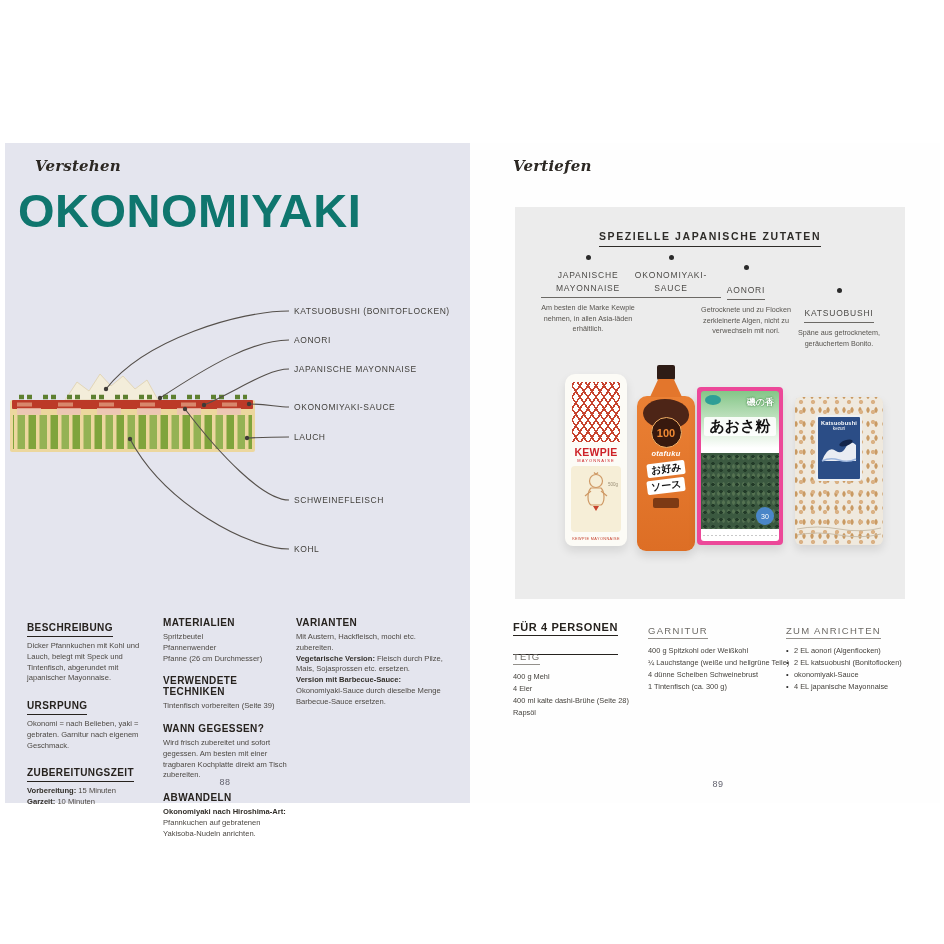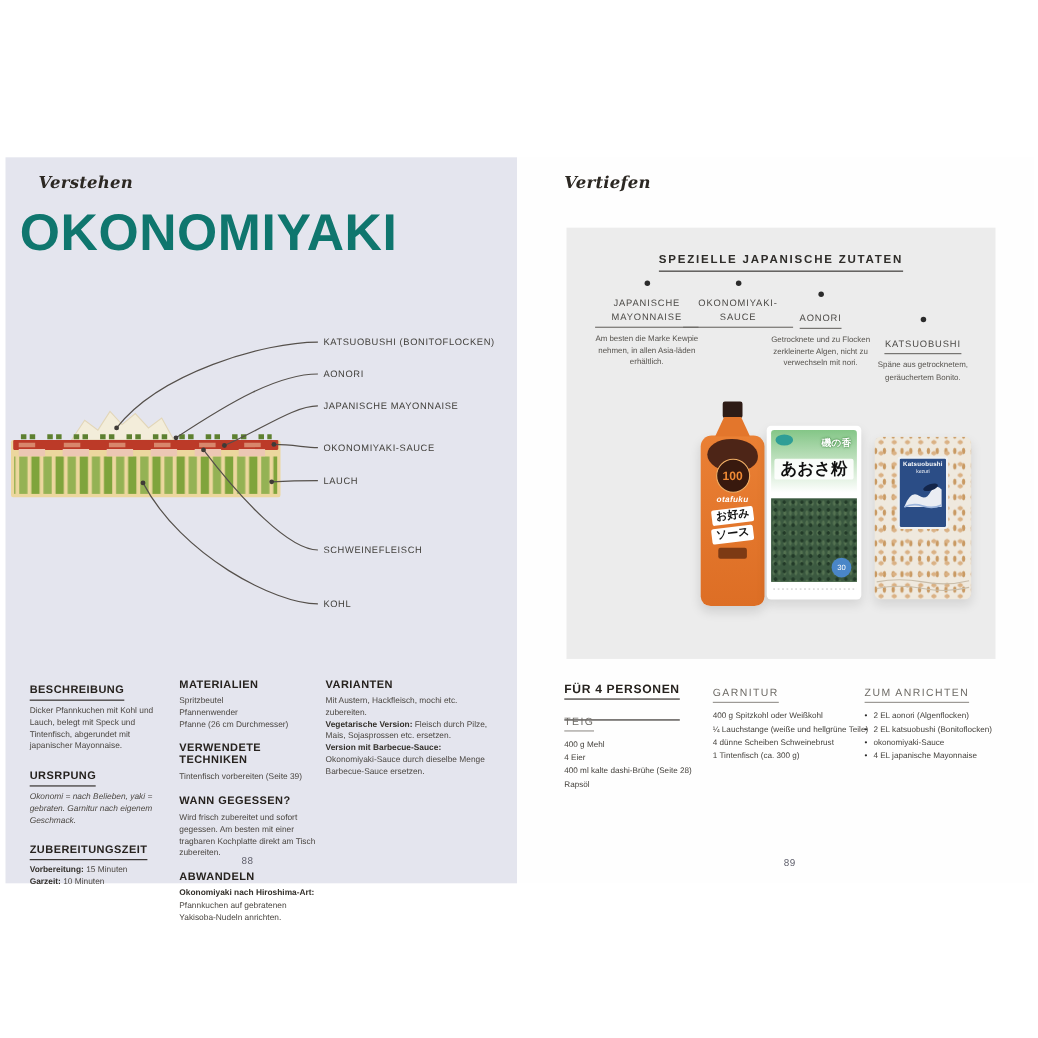--- a/index.html
+++ b/index.html
@@ -15,21 +15,21 @@
   .diagram-svg{position:absolute;left:0;top:0;width:465px;height:470px;}
   .diag-label{position:absolute;left:289px;transform:translateY(-50%);font-size:8.5px;
               letter-spacing:0.55px;color:#42403c;white-space:nowrap;}
   .info-col{position:absolute;top:474px;}
   .info-col h4{margin:0 0 4px 0;font-size:10px;font-weight:bold;letter-spacing:0.4px;color:#26221e;}
   .info-col h4.rule{display:inline-block;border-bottom:1.5px solid #26221e;padding-bottom:3px;}
   .info-col p, .info-col li{font-size:7.6px;line-height:1.42;color:#4c4843;margin:0 0 11px 0;}
   .info-col ul{margin:0 0 11px 0;padding:0;list-style:none;}
   .info-col li{margin:0;}
   .blead{font-weight:bold;color:#33302b;}
-  .ilead{font-style:italic;}
+  .ilead{}
   .pnum{position:absolute;font-size:9px;color:#62626e;letter-spacing:0.5px;}
 
   
   .zutaten-box{position:absolute;left:45px;top:64px;width:390px;height:392px;background:#ececec;}
   .box-title-wrap{position:absolute;left:0;right:0;top:19px;text-align:center;}
   .box-title{display:inline-block;font-size:10.5px;font-weight:bold;letter-spacing:1.6px;
              color:#2e2c29;border-bottom:1.5px solid #2e2c29;padding-bottom:4px;}
   .ing-col{position:absolute;text-align:center;}
   .ing-dot{width:5px;height:5px;border-radius:50%;background:#2b2b2b;margin:0 auto 9px auto;}
   .ing-name{display:inline-block;font-size:8.5px;letter-spacing:0.8px;color:#4c4a47;
@@ -61,21 +61,21 @@
   .ota-logo{width:29px;height:29px;margin-top:-12px;border-radius:50%;background:#38190e;
             border:1.5px solid #f2b066;color:#f08a35;font-size:11px;font-weight:800;
             display:flex;align-items:center;justify-content:center;}
   .ota-brand{margin-top:1px;color:#fff;font-size:7.5px;font-style:italic;font-weight:bold;letter-spacing:0.3px;}
   .ota-jp{background:#fff;color:#141414;font-weight:bold;border-radius:2px;padding:1px 4px;
           font-size:10px;line-height:1.15;width:fit-content;}
   .ota-jp1{transform:rotate(-7deg);margin-top:4px;}
   .ota-jp2{transform:rotate(-7deg);margin-top:3px;}
   .ota-foot{margin-top:6px;width:26px;height:10px;background:#7d3a14;border-radius:2px;}
   
-  .prod-aonori{left:182px;top:180px;width:86px;height:158px;background:#ffffff;border-radius:4px;
+  .prod-aonori{left:182px;top:180px;width:86px;height:158px;background:#ec4899;border-radius:4px;
                padding:4px;box-sizing:border-box;display:flex;flex-direction:column;}
   .ao-top{height:62px;background:linear-gradient(180deg,#84c687 0%,#c8e5c7 50%,#ffffff 92%);
           border-radius:3px 3px 0 0;position:relative;}
   .ao-logo{position:absolute;left:4px;top:4px;width:16px;height:10px;background:#2f9e96;border-radius:50%;}
   .ao-jptop{position:absolute;right:5px;top:5px;font-size:9px;font-weight:bold;color:#ffffff;
             text-shadow:0 0 2px #2e7d32,0 0 1px #2e7d32;}
   .ao-jpmain{position:absolute;left:3px;right:3px;top:26px;text-align:center;font-size:15px;
              font-weight:800;color:#101010;background:rgba(255,255,255,0.88);border-radius:2px;}
   .ao-body{flex:1;position:relative;background-color:#3b5940;
     background-image:radial-gradient(#223a28 1.5px,transparent 2px),radial-gradient(#547251 1px,transparent 1.6px);
@@ -221,20 +221,36 @@
         <div class="ing-dot"></div>
         <span class="ing-name">AONORI</span>
         <div class="ing-desc">Getrocknete und zu Flocken zerkleinerte Algen, nicht zu verwechseln mit nori.</div>
       </div>
       <div class="ing-col" style="left:276px;top:81px;width:96px;">
         <div class="ing-dot"></div>
         <span class="ing-name">KATSUOBUSHI</span>
         <div class="ing-desc">Späne aus getrocknetem, geräuchertem Bonito.</div>
       </div>
 
+      <div class="prod prod-kewpie">
+        <div class="kw-lattice"></div>
+        <div class="kw-brand">KEWPIE</div>
+        <div class="kw-sub">MAYONNAISE</div>
+        <div class="kw-body">
+          <span class="kw-weight">500g</span>
+          <svg class="kw-doll" width="26" height="40" viewBox="0 0 26 40">
+            <circle cx="13" cy="9" r="6.5" fill="none" stroke="#cf9a66" stroke-width="1.2"></circle>
+            <path d="M13,2.5 L11,0.5 M13,2.5 L15,0.5" stroke="#cf9a66" stroke-width="1.2" fill="none"></path>
+            <path d="M8,16 C4,20 4,30 8,33 L18,33 C22,30 22,20 18,16 Z" fill="none" stroke="#cf9a66" stroke-width="1.2"></path>
+            <path d="M8,19 L2,24 M18,19 L24,24" stroke="#cf9a66" stroke-width="1.2"></path>
+            <polygon points="10,34 16,34 13,39" fill="#c7432e"></polygon>
+          </svg>
+        </div>
+        <div class="kw-footer">KEWPIE MAYONNAISE</div>
+      </div>
 
       <div class="prod prod-otafuku">
         <div class="ota-cap"></div>
         <div class="ota-neck"></div>
         <div class="ota-body">
           <div class="ota-swirl"></div>
           <div class="ota-logo">100</div>
           <div class="ota-brand">otafuku</div>
           <div class="ota-jp ota-jp1">お好み</div>
           <div class="ota-jp ota-jp2">ソース</div>

